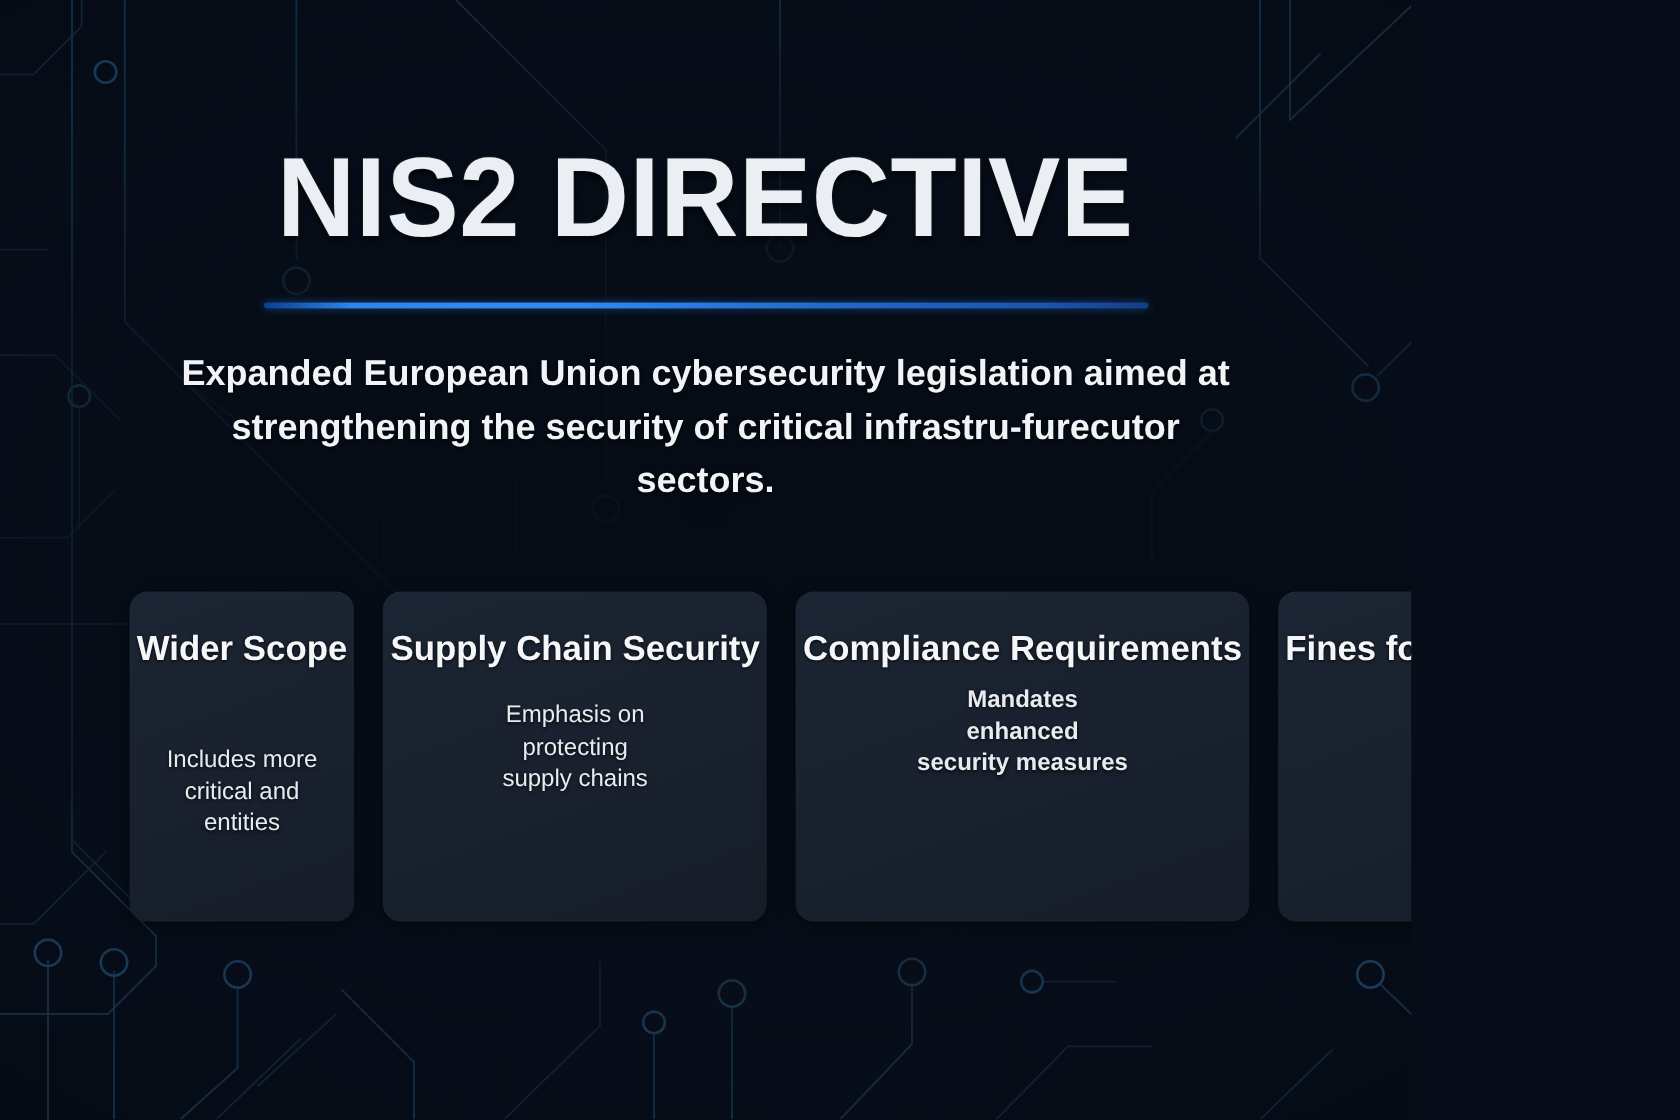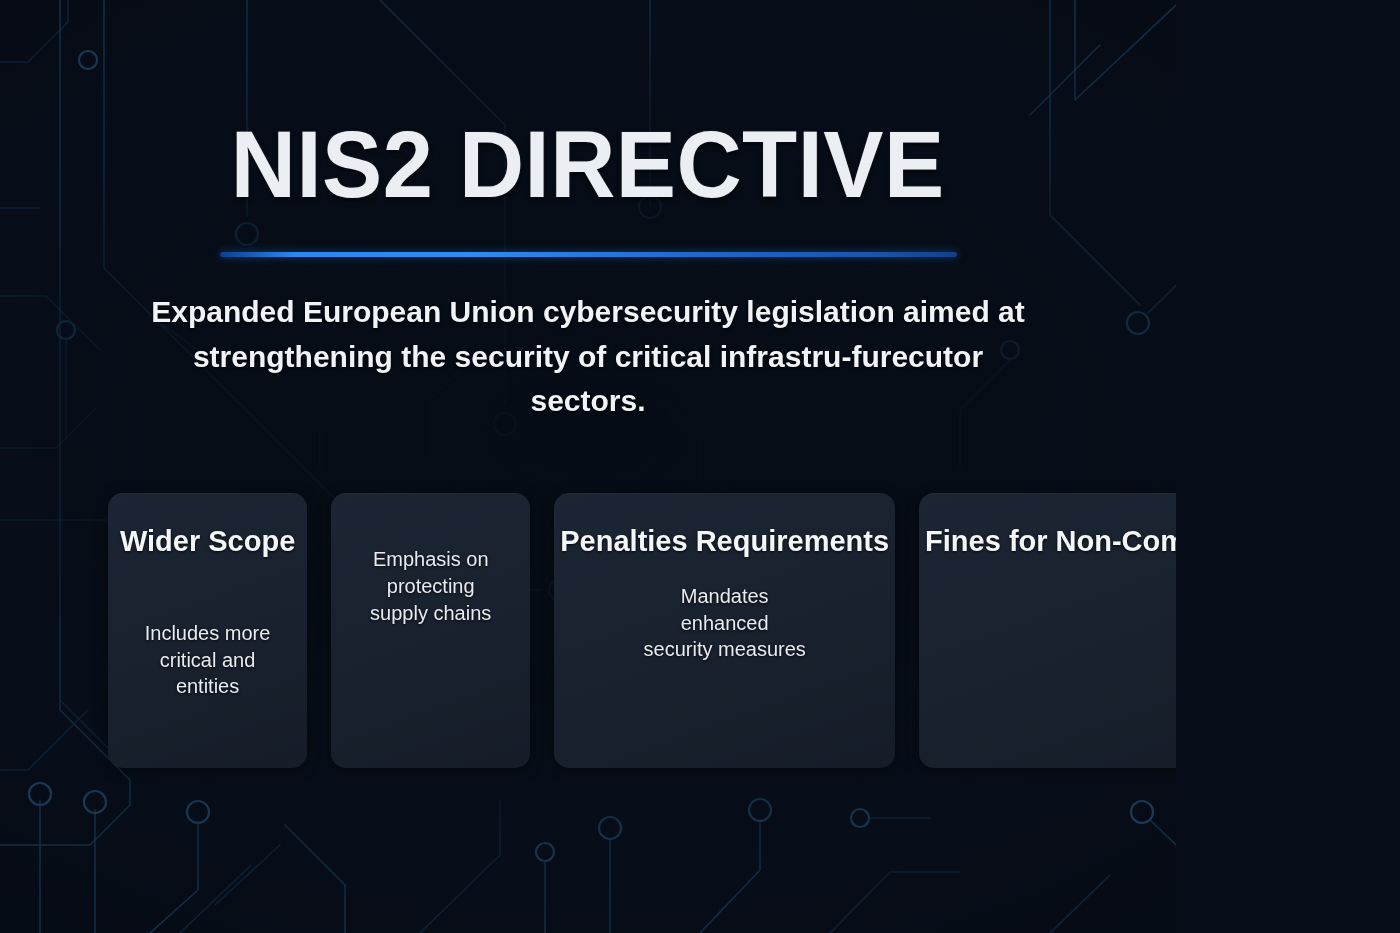--- a/index.html
+++ b/index.html
@@ -123,21 +123,21 @@
     line-height:1.34;
     color:#e8ebef;
     text-align:center;
     white-space:pre-line;
     text-shadow:0 1px 3px rgba(0,0,0,.75);
   }
 
   
   .card[data-index="0"] .card-body { margin-top:60px; }
   .card[data-index="1"] .card-body { margin-top:23px; }
-  .card[data-index="2"] .card-body { margin-top:23px; }
+  .card[data-index="2"] .card-body { margin-top:10px;font-weight:bold; }
   .card[data-index="3"] .card-body { margin-top:23px; }
 </style>
 </head>
 <body>
 
 <div id="stage">
 
   <svg id="circuit" viewBox="0 0 1400 933" xmlns="http://www.w3.org/2000/svg">
 
     <path class="trace" d="M104 -10 L104 268 L176 340 L262 426 L352 516 L414 590 L540 590"></path>
@@ -232,27 +232,29 @@
   <div id="cards">
 
     <div class="card" data-index="0">
       <div class="card-title">Wider Scope</div>
       <div class="card-body">Includes more
 critical and
 entities</div>
     </div>
 
     <div class="card" data-index="1">
+      <div class="card-title">Supply Chain
+Security</div>
       <div class="card-body">Emphasis on
 protecting
 supply chains</div>
     </div>
 
     <div class="card" data-index="2">
-      <div class="card-title">Penalties
+      <div class="card-title">Compliance
 Requirements</div>
       <div class="card-body">Mandates
 enhanced
 security measures</div>
     </div>
 
     <div class="card" data-index="3">
       <div class="card-title">Fines for
 Non-Compliance</div>
     </div>

